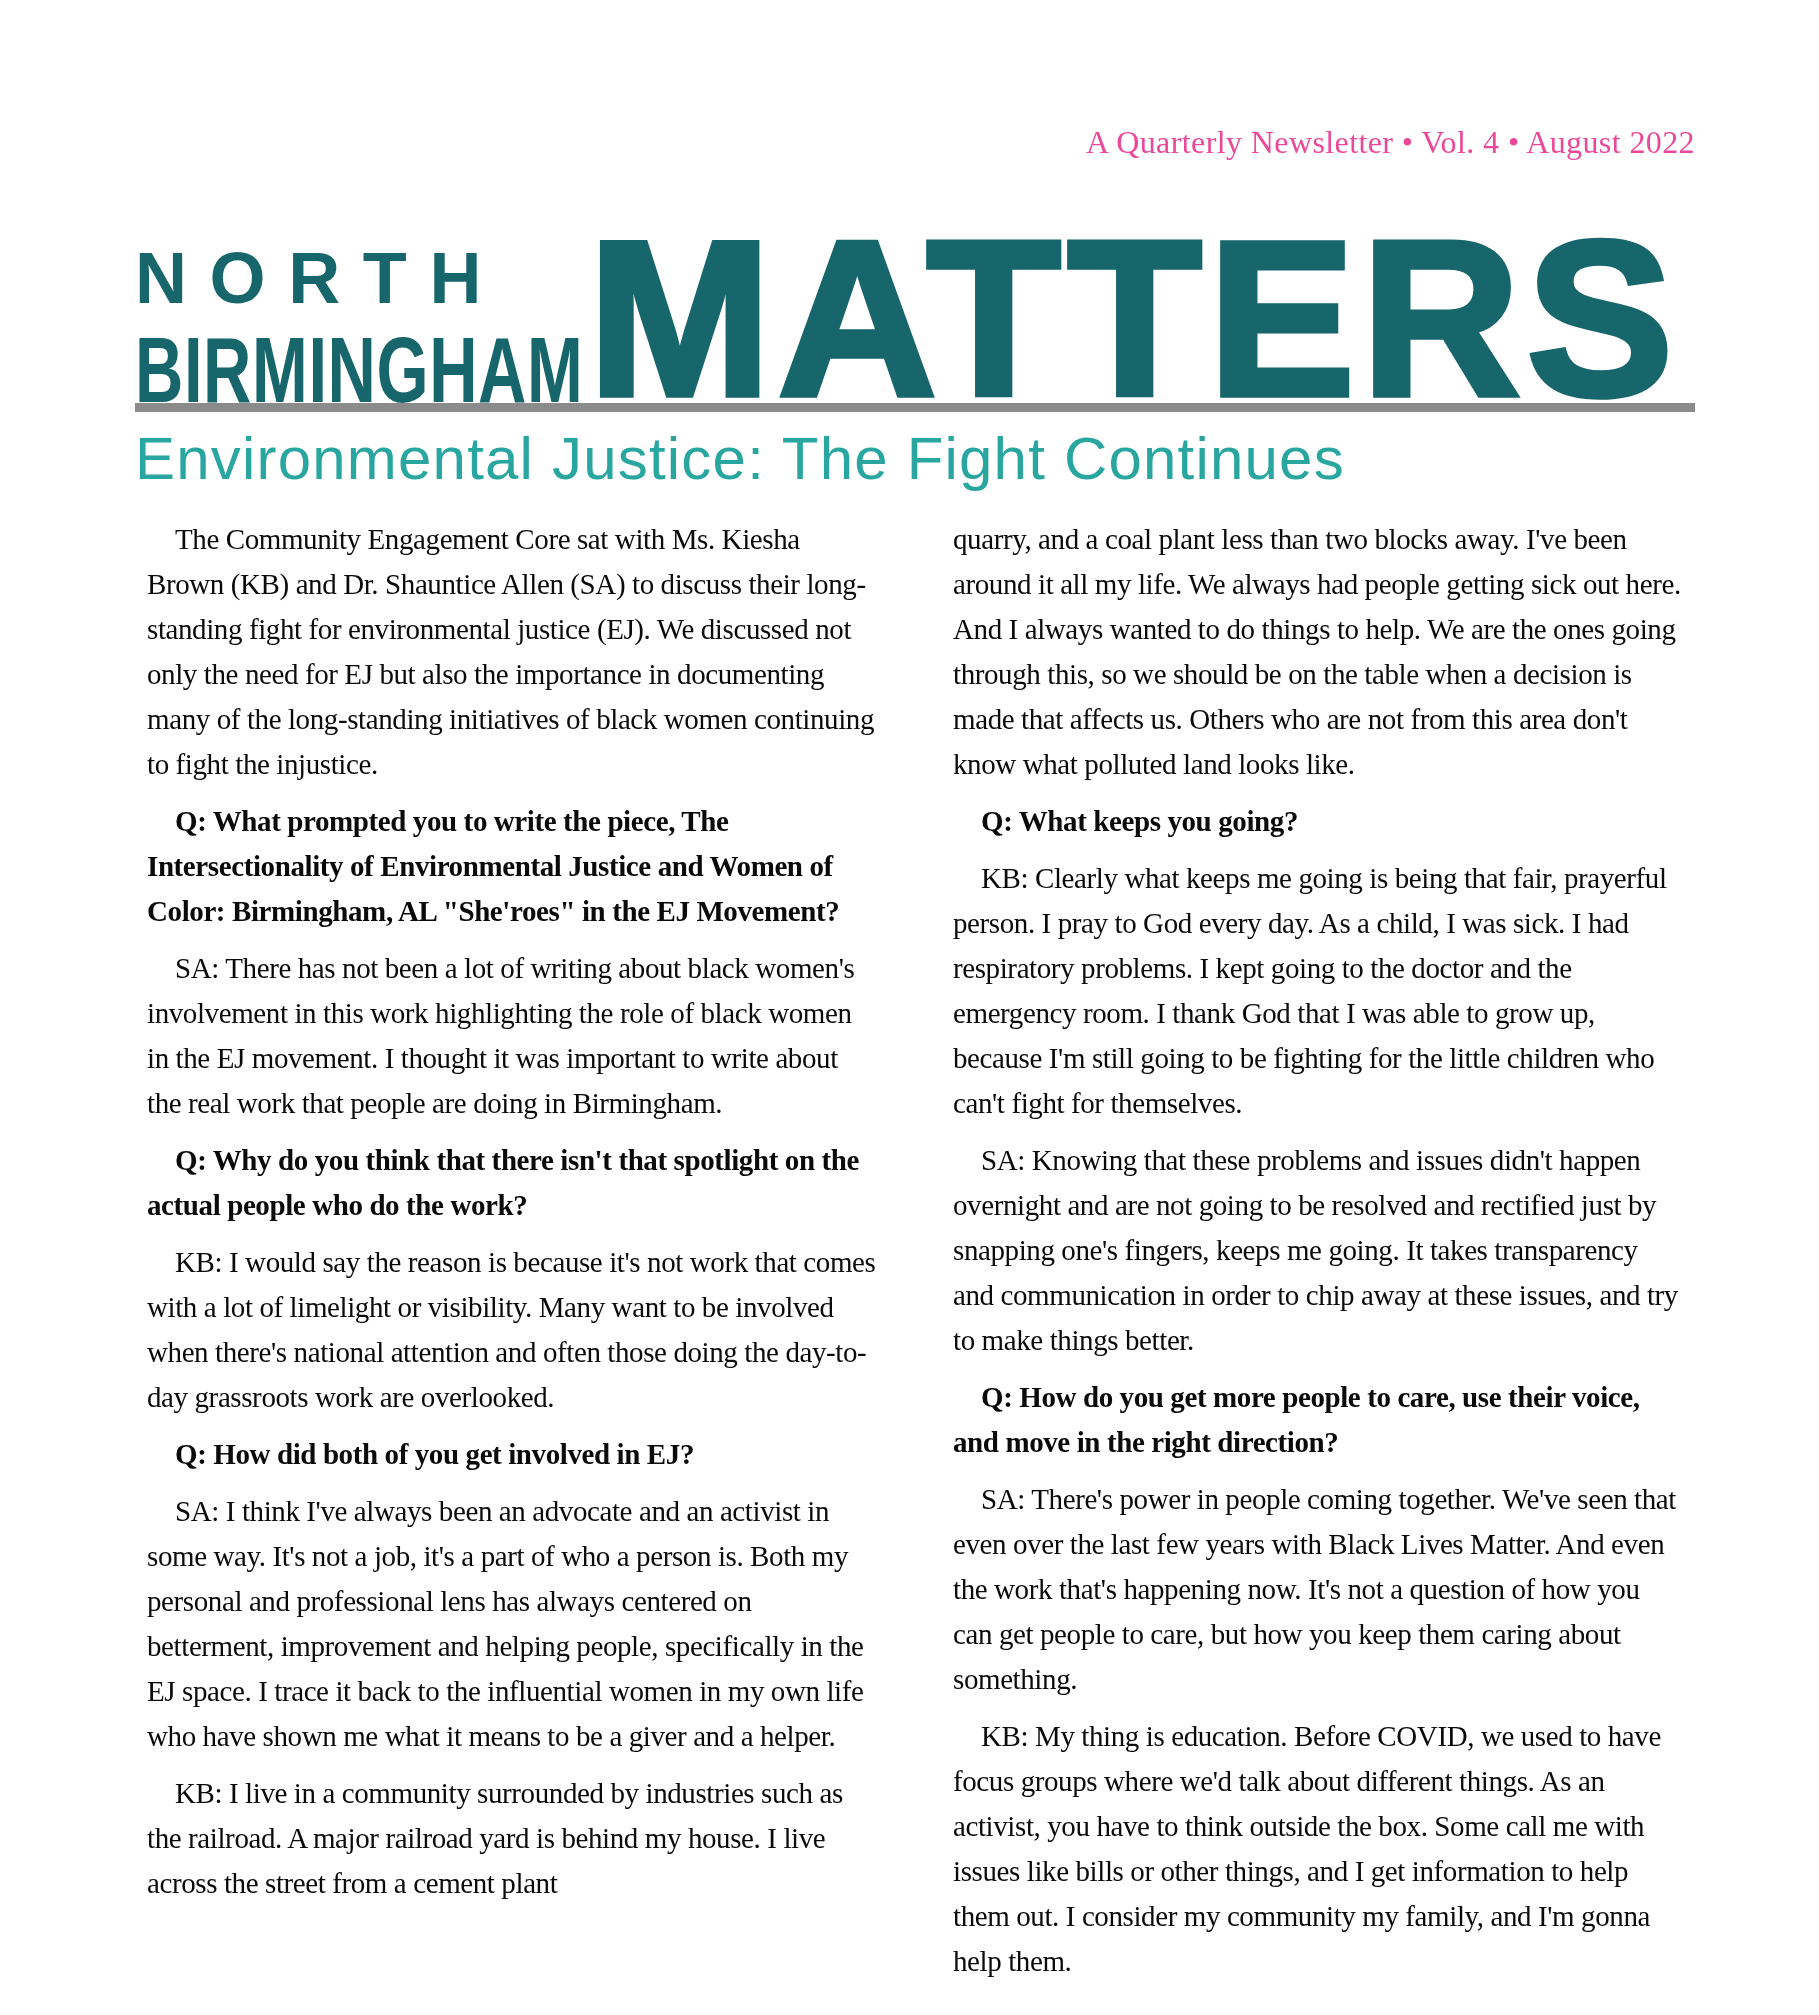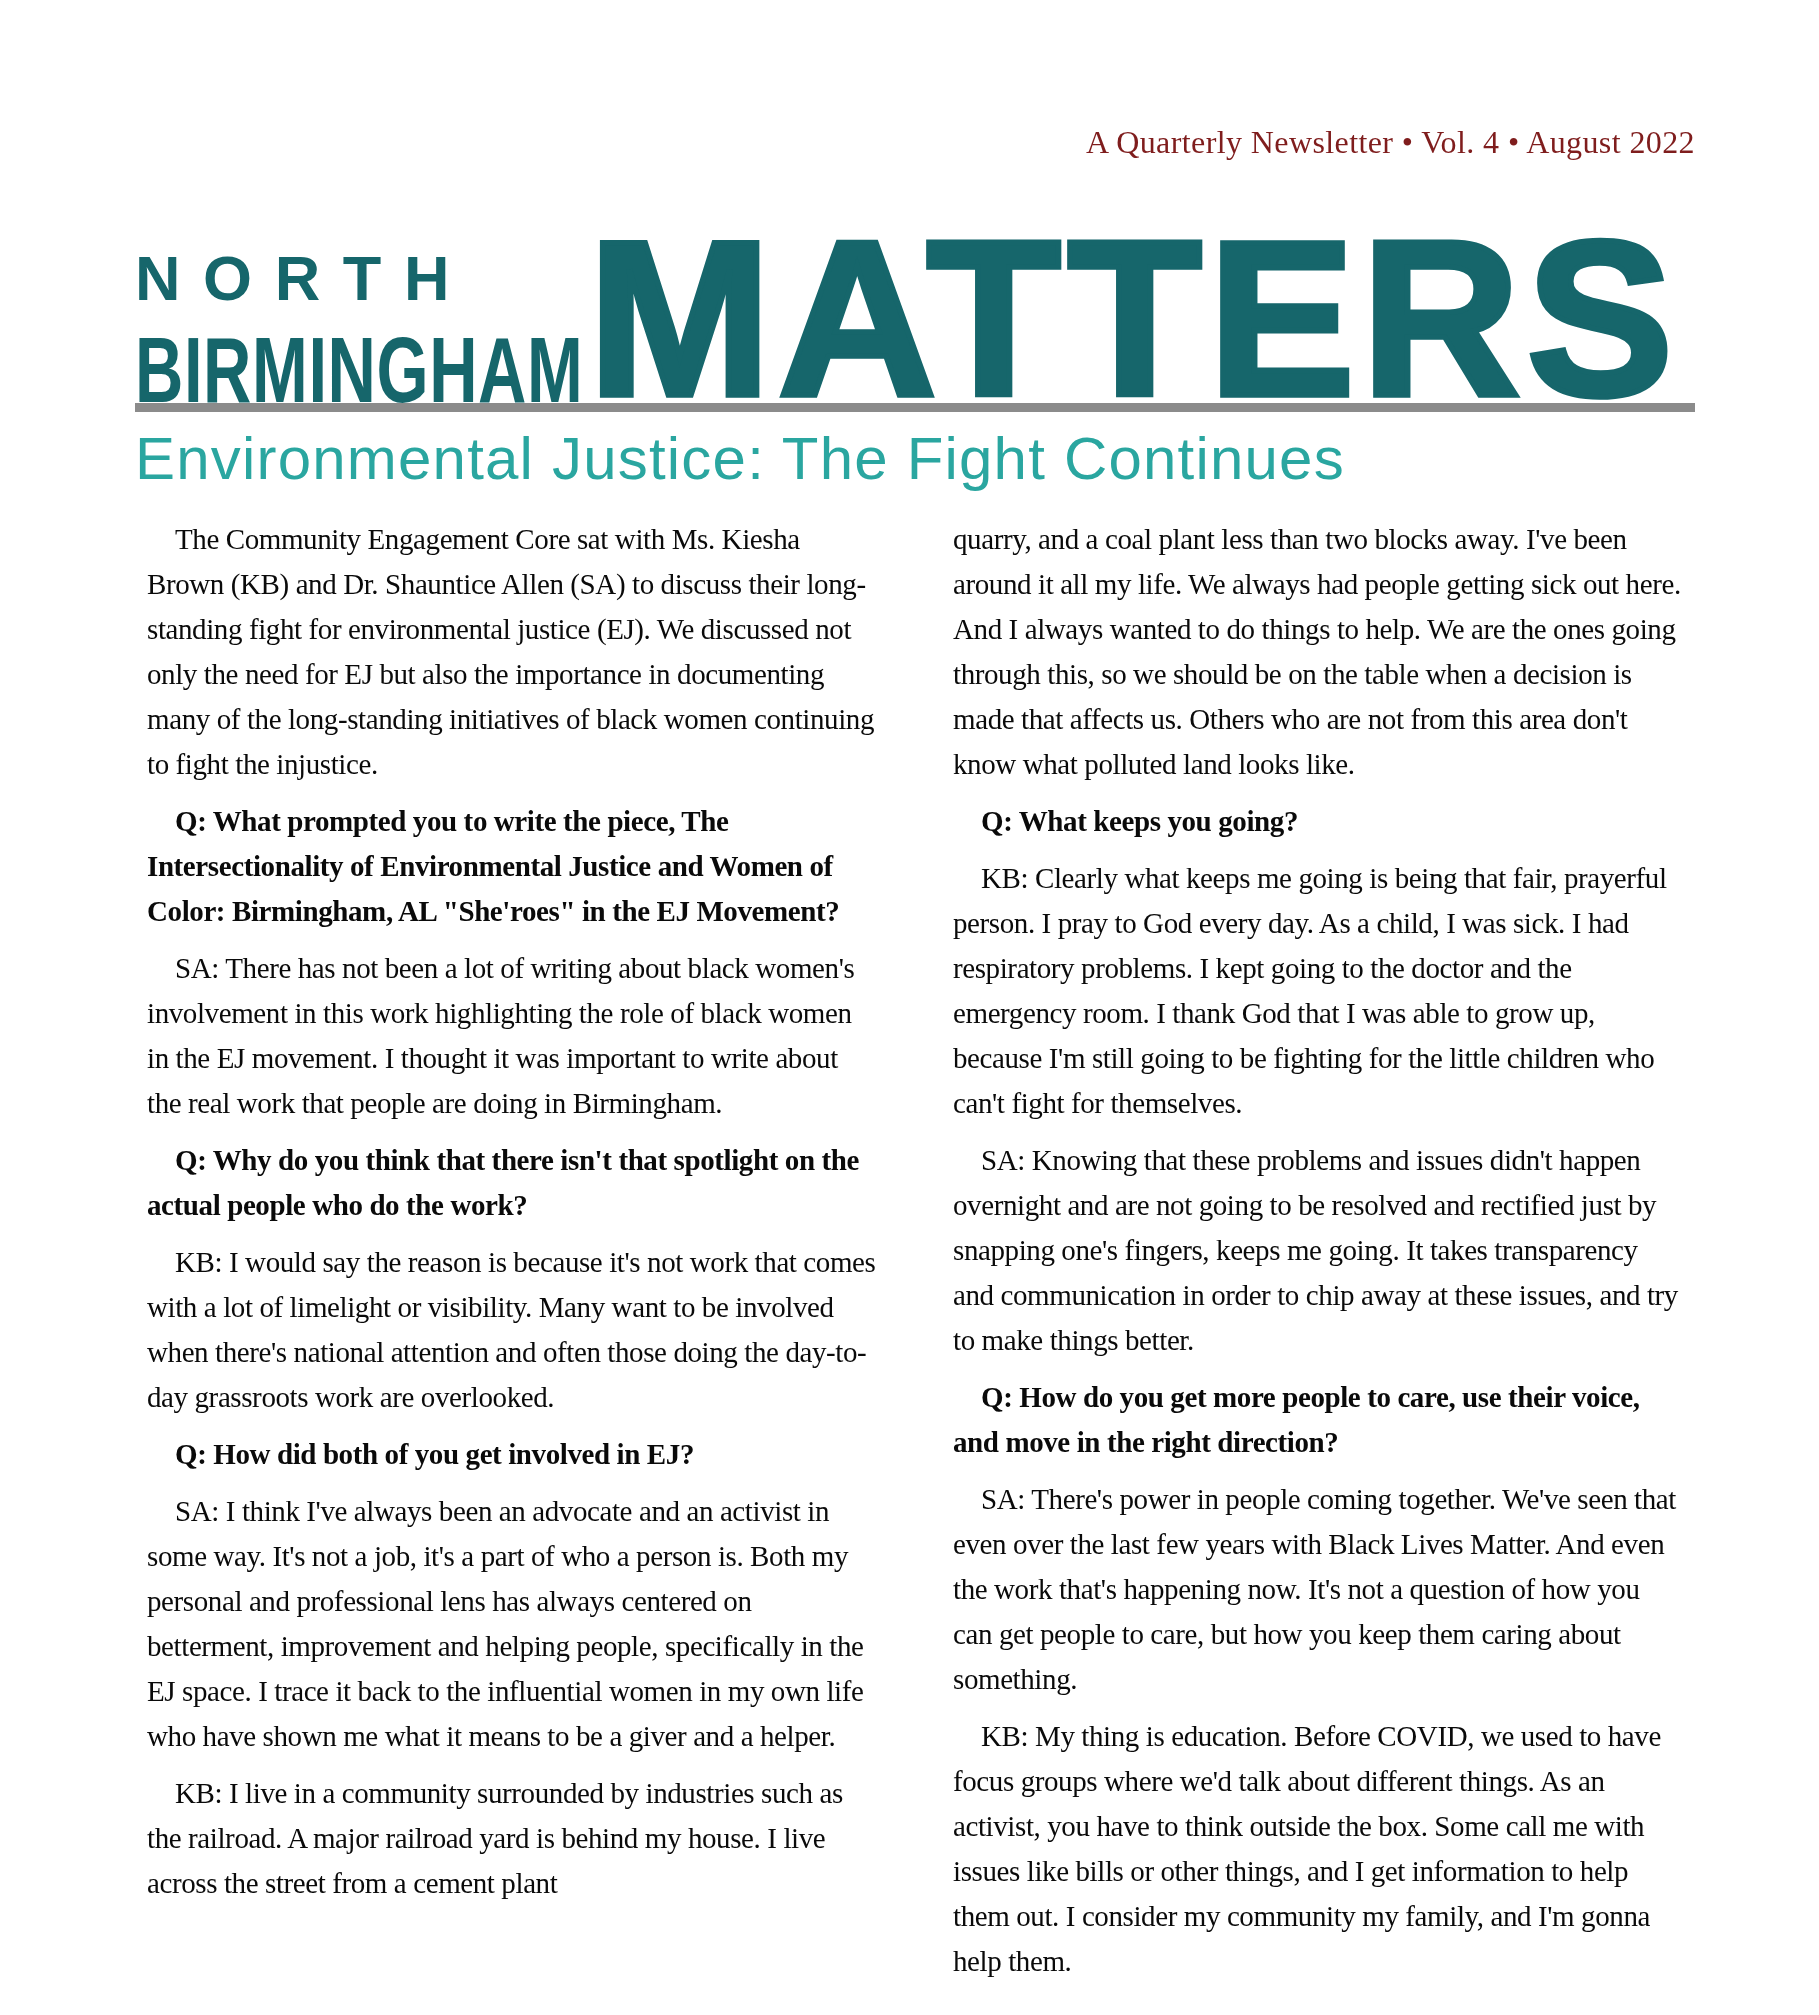--- a/index.html
+++ b/index.html
@@ -19,41 +19,41 @@
     background: #ffffff;
     overflow: hidden;
   }
 
   
   .meta {
     margin: 123px 125px 0 135px;
     text-align: right;
     font-size: 32px;
     line-height: 38px;
-    color: #7f1d1d;
+    color: #ec4899;
     letter-spacing: 0.4px;
   }
 
   
   .masthead {
     position: relative;
     margin: 0 125px 0 135px;
     height: 242px;
   }
   .masthead .word {
     position: absolute;
     font-family: "Liberation Sans", sans-serif;
     font-weight: 700;
     color: var(--brand-teal-dark, #16666B);
     white-space: nowrap;
   }
   .north {
     left: 0;
     top: 71px;
-    font-size: 63px;
+    font-size: 72px;
     line-height: 93px;
     letter-spacing: 22.6px;
   }
   .bham {
     left: 0;
     top: 163px;
     font-size: 93px;
     line-height: 93px;
     letter-spacing: 0.8px;
     transform: scaleX(0.72);

